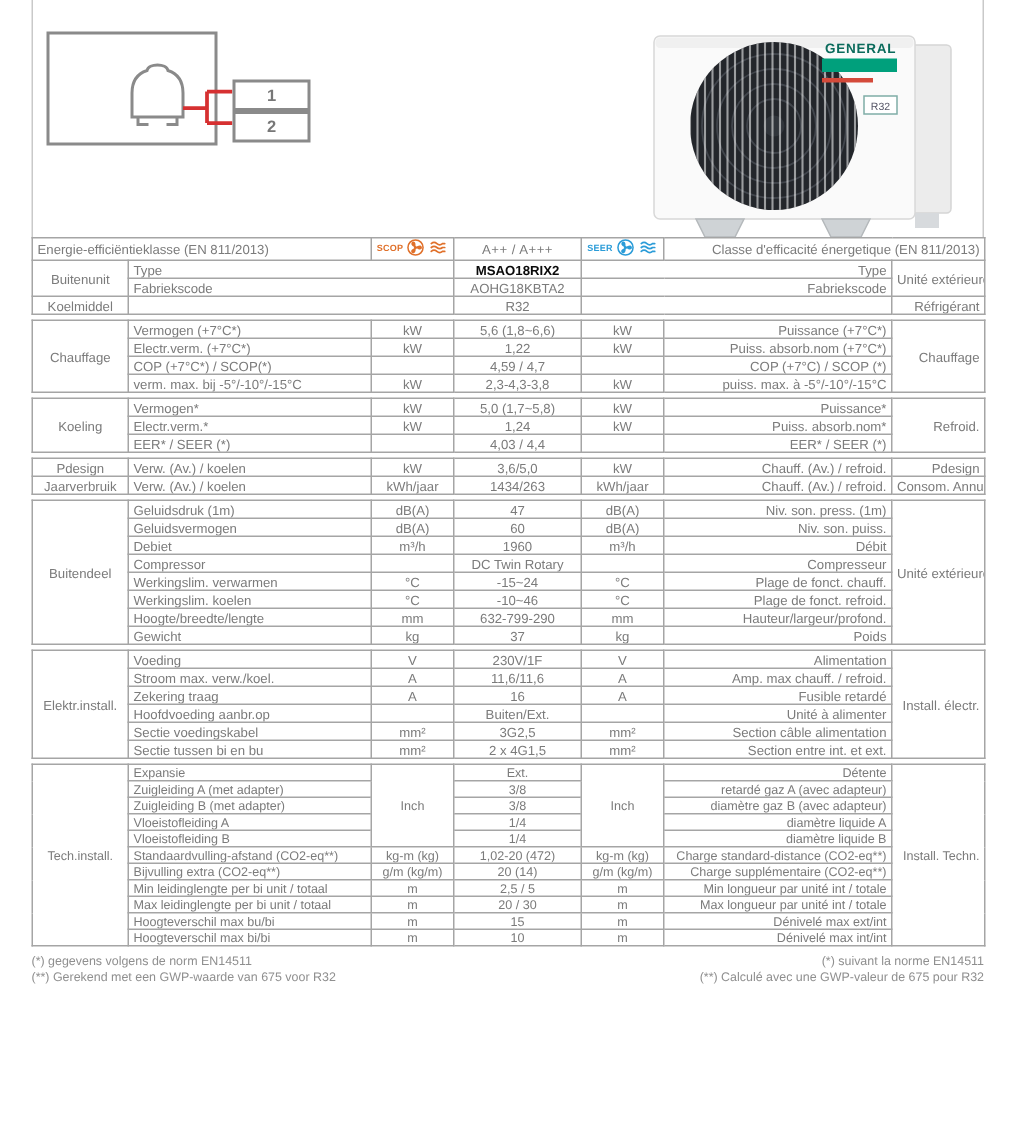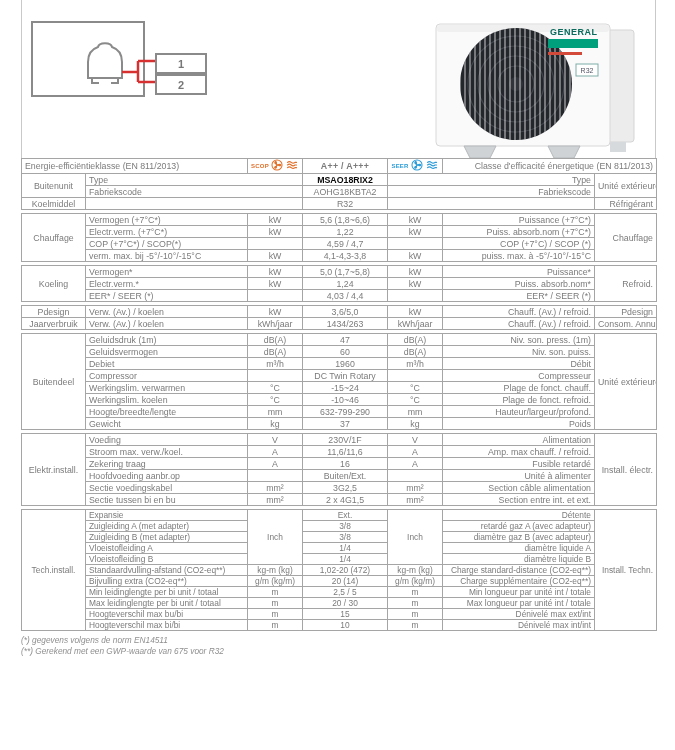--- a/index.html
+++ b/index.html
@@ -28,29 +28,29 @@
   td.nl{text-align:left;}
   td.fr{text-align:right;}
   td.unit{text-align:center;}
   td.val{text-align:center;color:#2f2f2f;}
   td.val.b{font-weight:bold;color:#0a0a0a;}
   td.secl{text-align:center;}
   td.secr{text-align:right;font-size:8.4px;}
   tr.energy td{height:14px;}
   td.title-nl{font-size:9px;}
   td.title-fr{font-size:9px;text-align:right;}
-  td.rating{font-size:12.5px;font-weight:bold;color:#0a0a0a;text-align:center;letter-spacing:.3px;}
+  td.rating{font-size:12.5px;font-weight:normal;color:#0a0a0a;text-align:center;letter-spacing:.3px;}
   td.iconcell{padding:0 1px;}
   .icons{display:flex;align-items:center;justify-content:center;gap:2px;height:100%;}
   .icons .ictxt{font-size:6px;font-weight:bold;letter-spacing:.2px;}
   .scop{color:#e0702a;} .seer{color:#2b9cd8;}
 
   
   .footnotes{position:absolute;left:21px;top:635px;width:635px;display:flex;
-        font-style:italic;color:#8f8f8f;font-size:8.3px;line-height:11px;}
+        color:#8f8f8f;font-size:8.3px;line-height:11px;}
   .fn-left{flex:0 0 245px;text-align:left;}
   .fn-center{flex:0 0 165px;text-align:left;}
   .fn-right{flex:1;text-align:right;}
 </style>
 </head>
 <body>
 
 <div class="page">
 
   <div class="page-edge edge-left"></div>
@@ -213,21 +213,21 @@
           <tr>
             <td class="nl">COP (+7°C*) / SCOP(*)</td>
             <td class="unit"></td>
             <td class="val">4,59 / 4,7</td>
             <td class="unit"></td>
             <td class="fr">COP (+7°C) / SCOP (*)</td>
           </tr>
           <tr>
             <td class="nl">verm. max. bij -5°/-10°/-15°C</td>
             <td class="unit">kW</td>
-            <td class="val">4,1-4,3-3,8</td>
+            <td class="val">2,3-4,3-3,8</td>
             <td class="unit">kW</td>
             <td class="fr">puiss. max. à -5°/-10°/-15°C</td>
           </tr>
         </tbody>
       </table>
       <table class="specblock">
         <colgroup>
           <col style="width: 64px;">
           <col style="width: 162px;">
           <col style="width: 55px;">
@@ -505,15 +505,19 @@
           </tr>
         </tbody>
       </table>
     </div>
 
   <div class="footnotes">
     <div class="fn-left">
       <div>(*) gegevens volgens de norm EN14511</div>
       <div>(**) Gerekend met een GWP-waarde van 675 voor R32</div>
     </div>
+    <div class="fn-right">
+      <div>(*) suivant la norme EN14511</div>
+      <div>(**) Calculé avec une GWP-valeur de 675 pour R32</div>
+    </div>
   </div>
 
 </div>
 
 </body></html>

